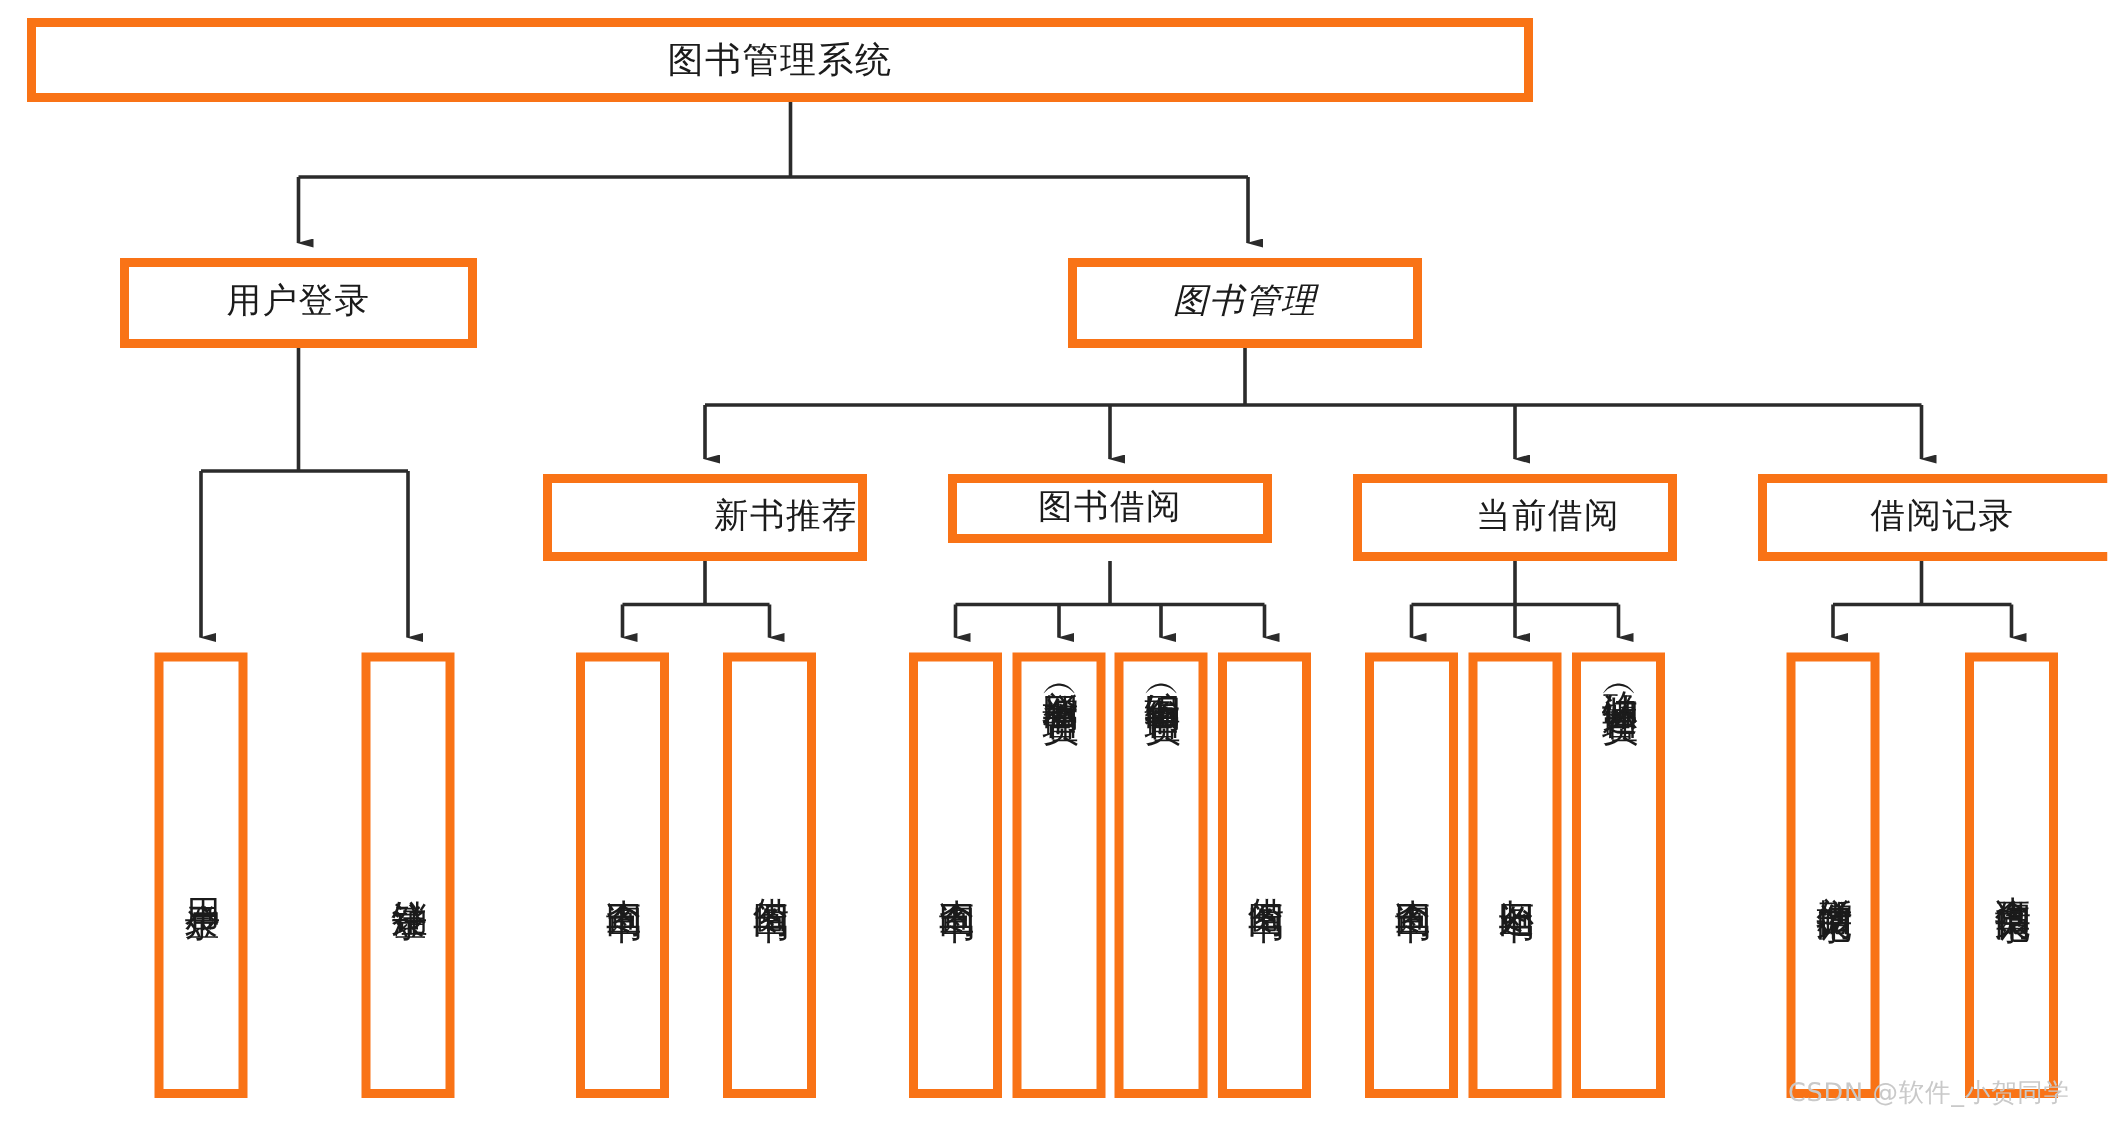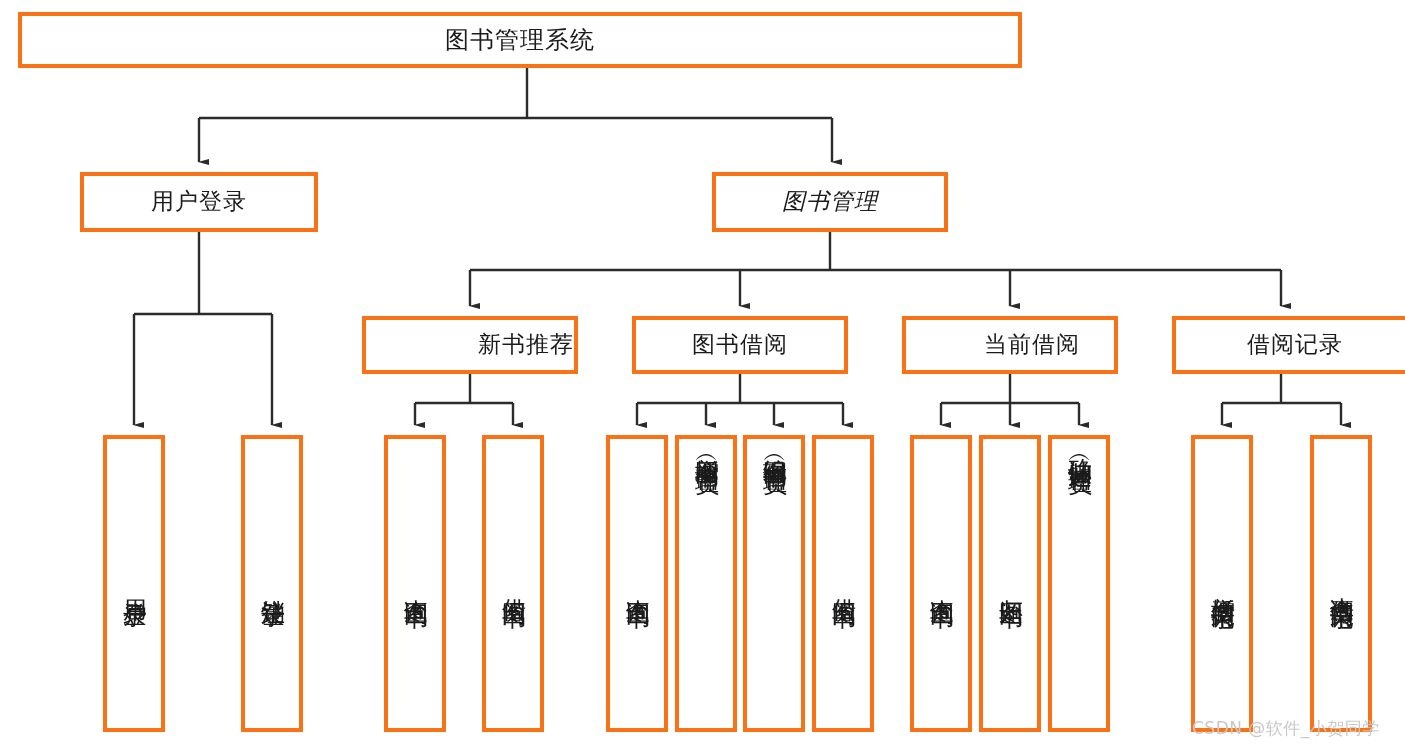--- a/index.html
+++ b/index.html
@@ -22,21 +22,21 @@
     position: absolute;
     left: 0;
     top: 0;
     width: 1405px;
     height: 747px;
     pointer-events: none;
   }
   .node {
     position: absolute;
     box-sizing: border-box;
-    border: 4px solid #f97316;
+    border: 6px solid #f97316;
     background: #ffffff;
     display: flex;
     align-items: center;
     justify-content: center;
     color: #1b1b1b;
   }
   .node.horiz {
     font-size: 23px;
     letter-spacing: 1px;
     line-height: 1.1;
@@ -135,21 +135,21 @@
   <div class="node horiz" style="left:80px; top:172px; width:238px; height:60px;">
     <span>用户登录</span>
   </div>
   <div class="node horiz" style="left:712px; top:172px; width:236px; height:60px;font-style:italic;">
     <span>图书管理</span>
   </div>
 
   <div class="node horiz" style="left:362px; top:316px; width:216px; height:58px;justify-content:flex-end;">
     <span>新书推荐</span>
   </div>
-  <div class="node horiz" style="left:632px; top:316px; width:216px; height:58px;">
+  <div class="node horiz" style="left:632px; top:316px; width:216px; height:46px;">
     <span>图书借阅</span>
   </div>
   <div class="node horiz" style="left:902px; top:316px; width:216px; height:58px;padding-left:44px;">
     <span>当前借阅</span>
   </div>
   <div class="node horiz" style="left:1172px; top:316px; width:246px; height:58px;">
     <span>借阅记录</span>
   </div>
 
   <div class="node vert centered" style="left:103px; top:435px; width:62px; height:297px;">

